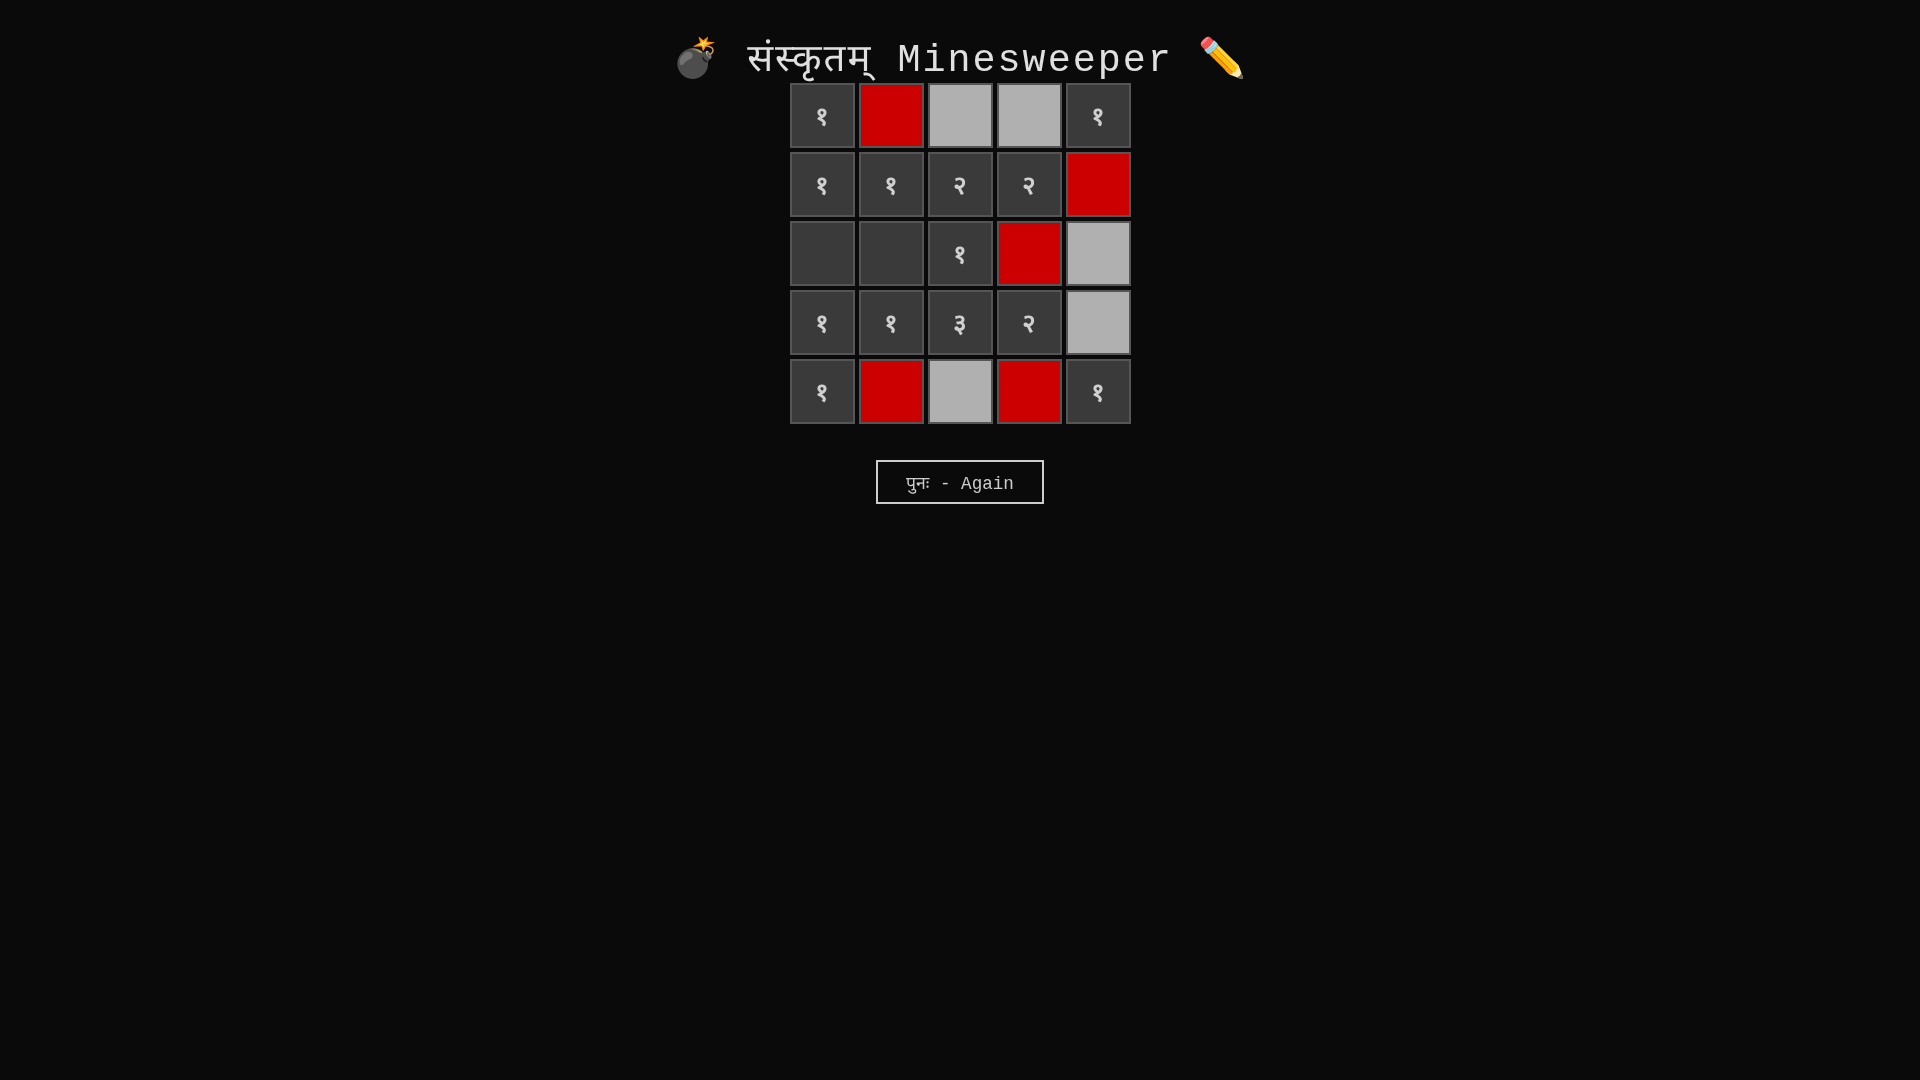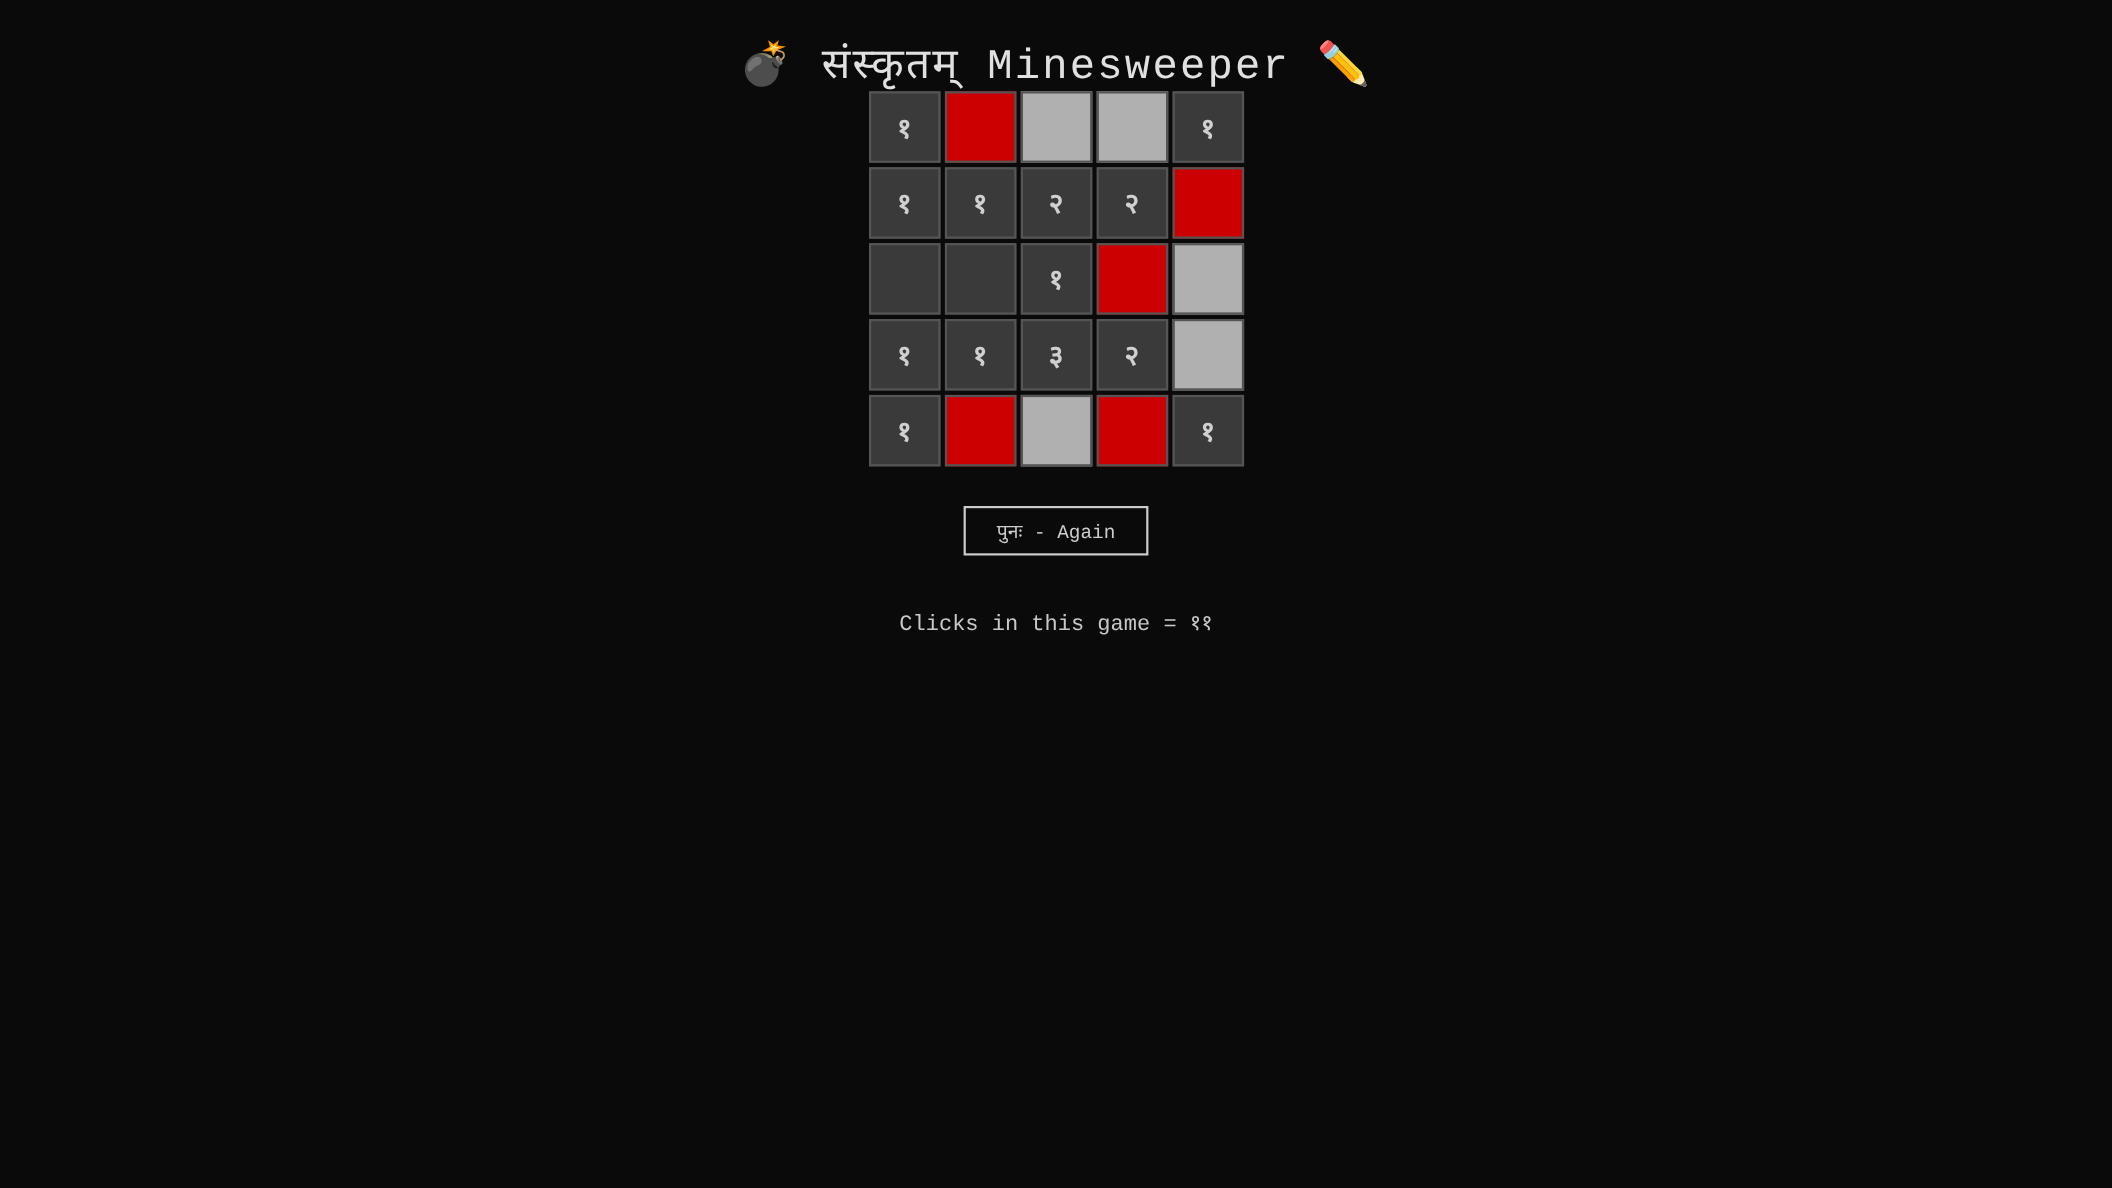--- a/index.html
+++ b/index.html
@@ -125,14 +125,13 @@
     <div class="cell cell-number-dark">१</div>
     <div class="cell cell-red"></div>
     <div class="cell cell-light"></div>
     <div class="cell cell-red"></div>
     <div class="cell cell-number-dark">१</div>
   </div>
 
 <button id="play-again-btn">पुनः - Again</button>
 
 <div id="stats">
-  <span class="stat-line">Clicks in this game = ११</span>
 </div>
 
 </body></html>

